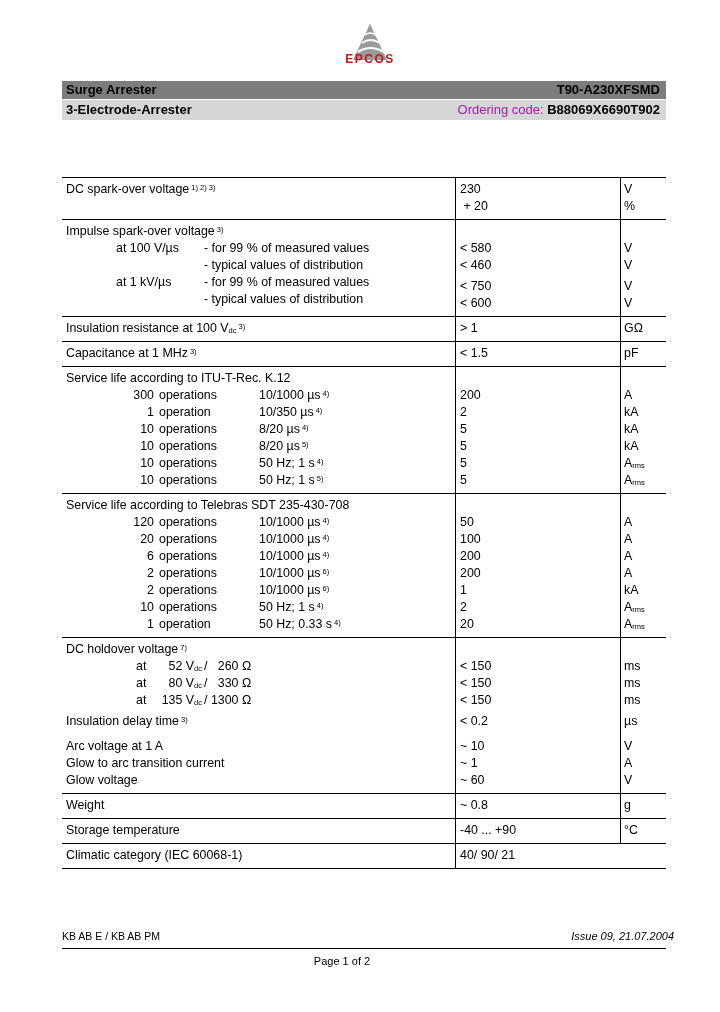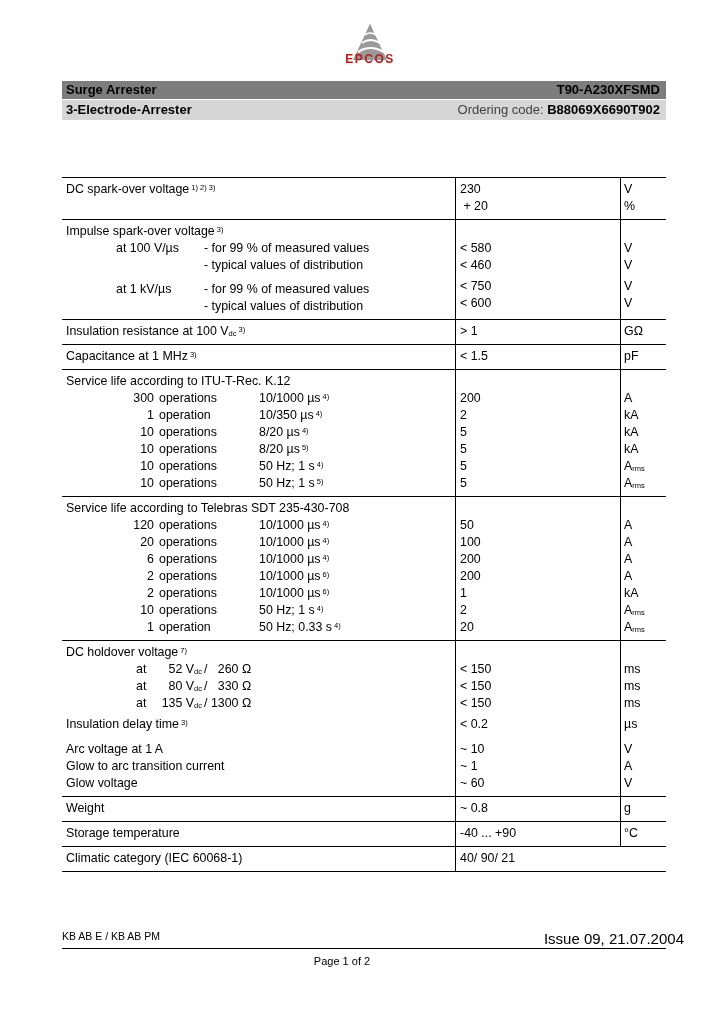--- a/index.html
+++ b/index.html
@@ -3,36 +3,36 @@
 <meta charset="utf-8">
 <style>
   html, body { margin:0; padding:0; background:#ffffff; }
   body { width:720px; height:1012px; position:relative; font-family:"Liberation Sans", sans-serif; color:#000; overflow:hidden; }
   .logo { position:absolute; left:340px; top:14px; width:60px; height:56px; }
   .logo-text { position:absolute; left:332px; top:52px; width:76px; text-align:center; font-size:12px; font-weight:bold; letter-spacing:1.5px; color:#b91c1c; }
   .bar1 { position:absolute; left:62px; top:81px; width:604px; height:18px; background:#7d7d7d; color:#000000; font-weight:bold; font-size:13px; line-height:18px; }
   .bar2 { position:absolute; left:62px; top:100px; width:604px; height:20px; background:#d6d6d6; color:#000; font-weight:bold; font-size:13px; line-height:20px; }
   .bar-left { position:absolute; left:4px; }
   .bar-right { position:absolute; right:6px; }
-  .oc-label { color:#404040; font-weight:normal; }
+  .oc-label { color:#a21caf; font-weight:normal; }
   table.spec { position:absolute; left:62px; top:177px; width:604px; border-collapse:collapse; font-size:12.4px; }
   table.spec td { vertical-align:top; padding:0; line-height:17px; }
   table.spec tr.grp td { border-top:1.5px solid #000; }
   table.spec tr.last td { border-bottom:1.5px solid #000;margin-left:30px; }
   td.c1 { width:389px; padding-left:4px !important; border-right:1.5px solid #000; }
   td.c2 { width:160px; padding-left:4px !important; border-right:1.5px solid #000; }
   td.c3 { padding-left:3px !important; }
   .line { display:block; height:17px; white-space:nowrap; position:relative; }
   .sup { font-size:7.5px; vertical-align:top; position:relative; top:-2px; margin-left:2px; }
   .sub { font-size:7.5px; vertical-align:bottom; position:relative; top:2px; }
   .ind { position:absolute; }
   .pad-top { padding-top:3px !important; }
   .pad-bot { padding-bottom:4px !important; }
   .footer-left { position:absolute; left:62px; top:930px; font-size:10.5px; }
-  .footer-right { position:absolute; right:36px; top:930px; font-size:15px; }
+  .footer-right { position:absolute; right:46px; top:930px; font-size:11px;font-style:italic; }
   .footer-rule { position:absolute; left:62px; top:948px; width:604px; height:1px; background:#000; }
   .page-no { position:absolute; left:0; width:684px; top:955px; text-align:center; font-size:11px; }
 </style>
 </head>
 <body>
 
 <svg class="logo" viewBox="0 0 60 40" width="60" height="40">
   <polygon points="30,2 38,22 22,22" fill="#999"></polygon>
   <path d="M14,34 Q30,18 46,34" stroke="#fff" stroke-width="0" fill="none"></path>
   <polygon points="30,2 47,38 13,38" fill="#9a9a9a"></polygon>
@@ -71,21 +71,21 @@
   <tr class="grp">
     <td class="c1 pad-top pad-bot">
       <span class="line"><span>Impulse spark-over voltage</span><span class="sup">3)</span></span>
       <span class="line">
             <span class="ind" style="left:50px">at 100 V/µs</span>
             <span class="ind" style="left:138px">- for 99 % of measured values</span>
           </span>
       <span class="line">
             <span class="ind" style="left:138px">- typical values of distribution</span>
           </span>
-      <span class="line" style="margin-top:7px;">
+      <span class="line" style="margin-top:0;">
             <span class="ind" style="left:50px">at 1 kV/µs</span>
             <span class="ind" style="left:138px">- for 99 % of measured values</span>
           </span>
       <span class="line">
             <span class="ind" style="left:138px">- typical values of distribution</span>
           </span>
     </td>
     <td class="c2 pad-top pad-bot">
       <span class="line"></span>
       <span class="line">&lt; 580</span>

